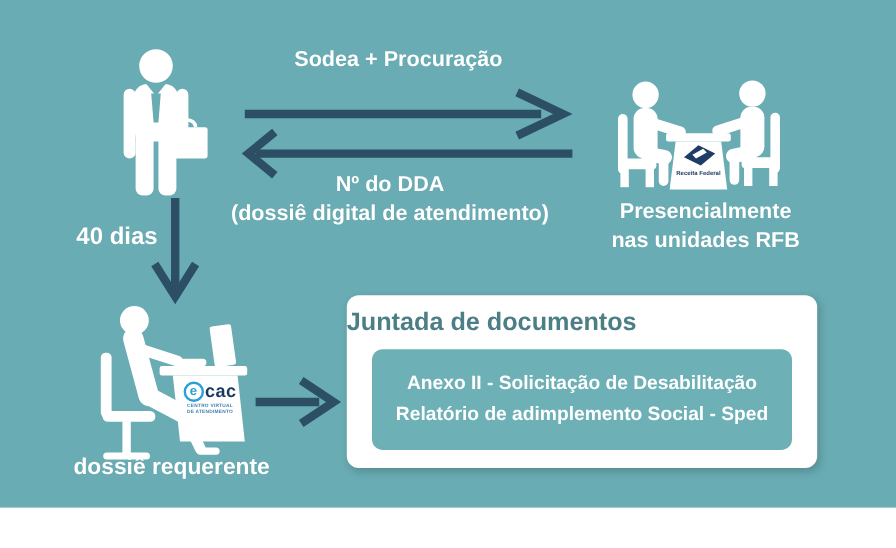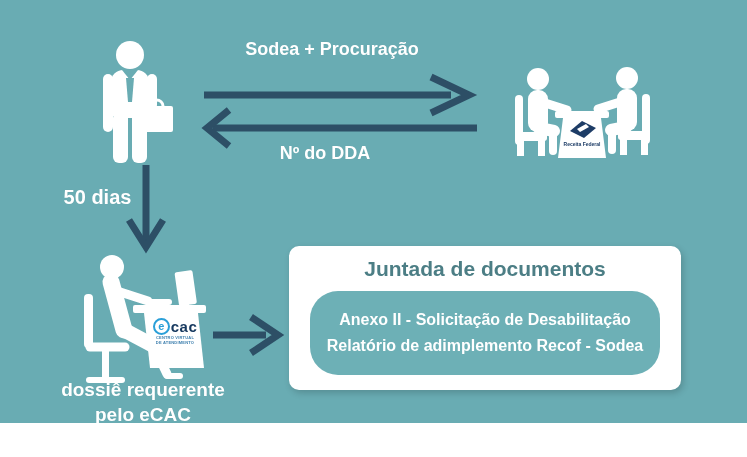--- a/index.html
+++ b/index.html
@@ -28,28 +28,28 @@
     color:#ffffff;font-weight:700;text-align:center;
     text-shadow:0 0 1px rgba(0,0,0,0.08);
   }
   .doc-box{
     position:absolute;left:289px;top:246px;width:392px;height:144px;
     background:var(--box-background,#ffffff);
     border-radius:10px;
     box-shadow:2px 3px 7px rgba(0,0,0,0.18);
   }
   .doc-title{
-    margin-top:11px;text-align:center;
+    margin-top:11px;text-align:left;
     font-size:21px;font-weight:700;
     color:var(--box-title-text,#4c7e85);
   }
   .doc-inner{
     position:absolute;left:21px;top:45px;width:350px;height:84px;
     background:var(--inner-box-background,#6db0b6);
-    border-radius:28px;
+    border-radius:9px;
     color:var(--inner-box-text,#ffffff);
     font-weight:700;font-size:16px;text-align:center;
     display:flex;flex-direction:column;justify-content:center;gap:8px;
   }
   .ecac-logo{position:absolute;left:150px;top:318px;width:50px;text-align:center;}
   .ecac-row{display:flex;align-items:center;justify-content:center;gap:1px;}
   .ecac-e{
     width:13px;height:13px;
     border:2px solid var(--ecac-blue,#2a9fd8);
     border-radius:50%;
@@ -155,40 +155,44 @@
       <polyline points="251,317 278,335 251,353"></polyline>
     </g>
   </svg>
 
   <div class="label" style="left:222px;top:38px;width:220px;font-size:18px;line-height:23px;">
     <div>Sodea + Procuração</div>
   </div>
 
   <div class="label" style="left:175px;top:141px;width:300px;font-size:18px;line-height:24px;">
     <div>Nº do DDA</div>
+    <div>(dossiê digital de atendimento)</div>
   </div>
 
-  <div class="label" style="left:55px;top:186px;width:85px;font-size:20px;">50 dias</div>
+  <div class="label" style="left:55px;top:186px;width:85px;font-size:20px;">40 dias</div>
 
+  <div class="label" style="left:498px;top:164px;width:180px;font-size:18px;line-height:24px;">
+    <div>Presencialmente</div>
+    <div>nas unidades RFB</div>
+  </div>
 
   <div class="label" style="left:33px;top:377px;width:220px;font-size:19px;line-height:25px;">
     <div>dossiê requerente</div>
-    <div>pelo eCAC</div>
   </div>
 
   <div class="ecac-logo">
     <div class="ecac-row">
       <span class="ecac-e">e</span>
         <span class="ecac-word">cac</span>
     </div>
     <div class="ecac-sub">CENTRO VIRTUAL</div>
     <div class="ecac-sub">DE ATENDIMENTO</div>
   </div>
 
   <div class="doc-box">
     <div class="doc-title">Juntada de documentos</div>
     <div class="doc-inner">
       <div>Anexo II - Solicitação de Desabilitação</div>
-      <div>Relatório de adimplemento Recof - Sodea</div>
+      <div>Relatório de adimplemento Social - Sped</div>
     </div>
   </div>
 
 </div>
 
 </body></html>

